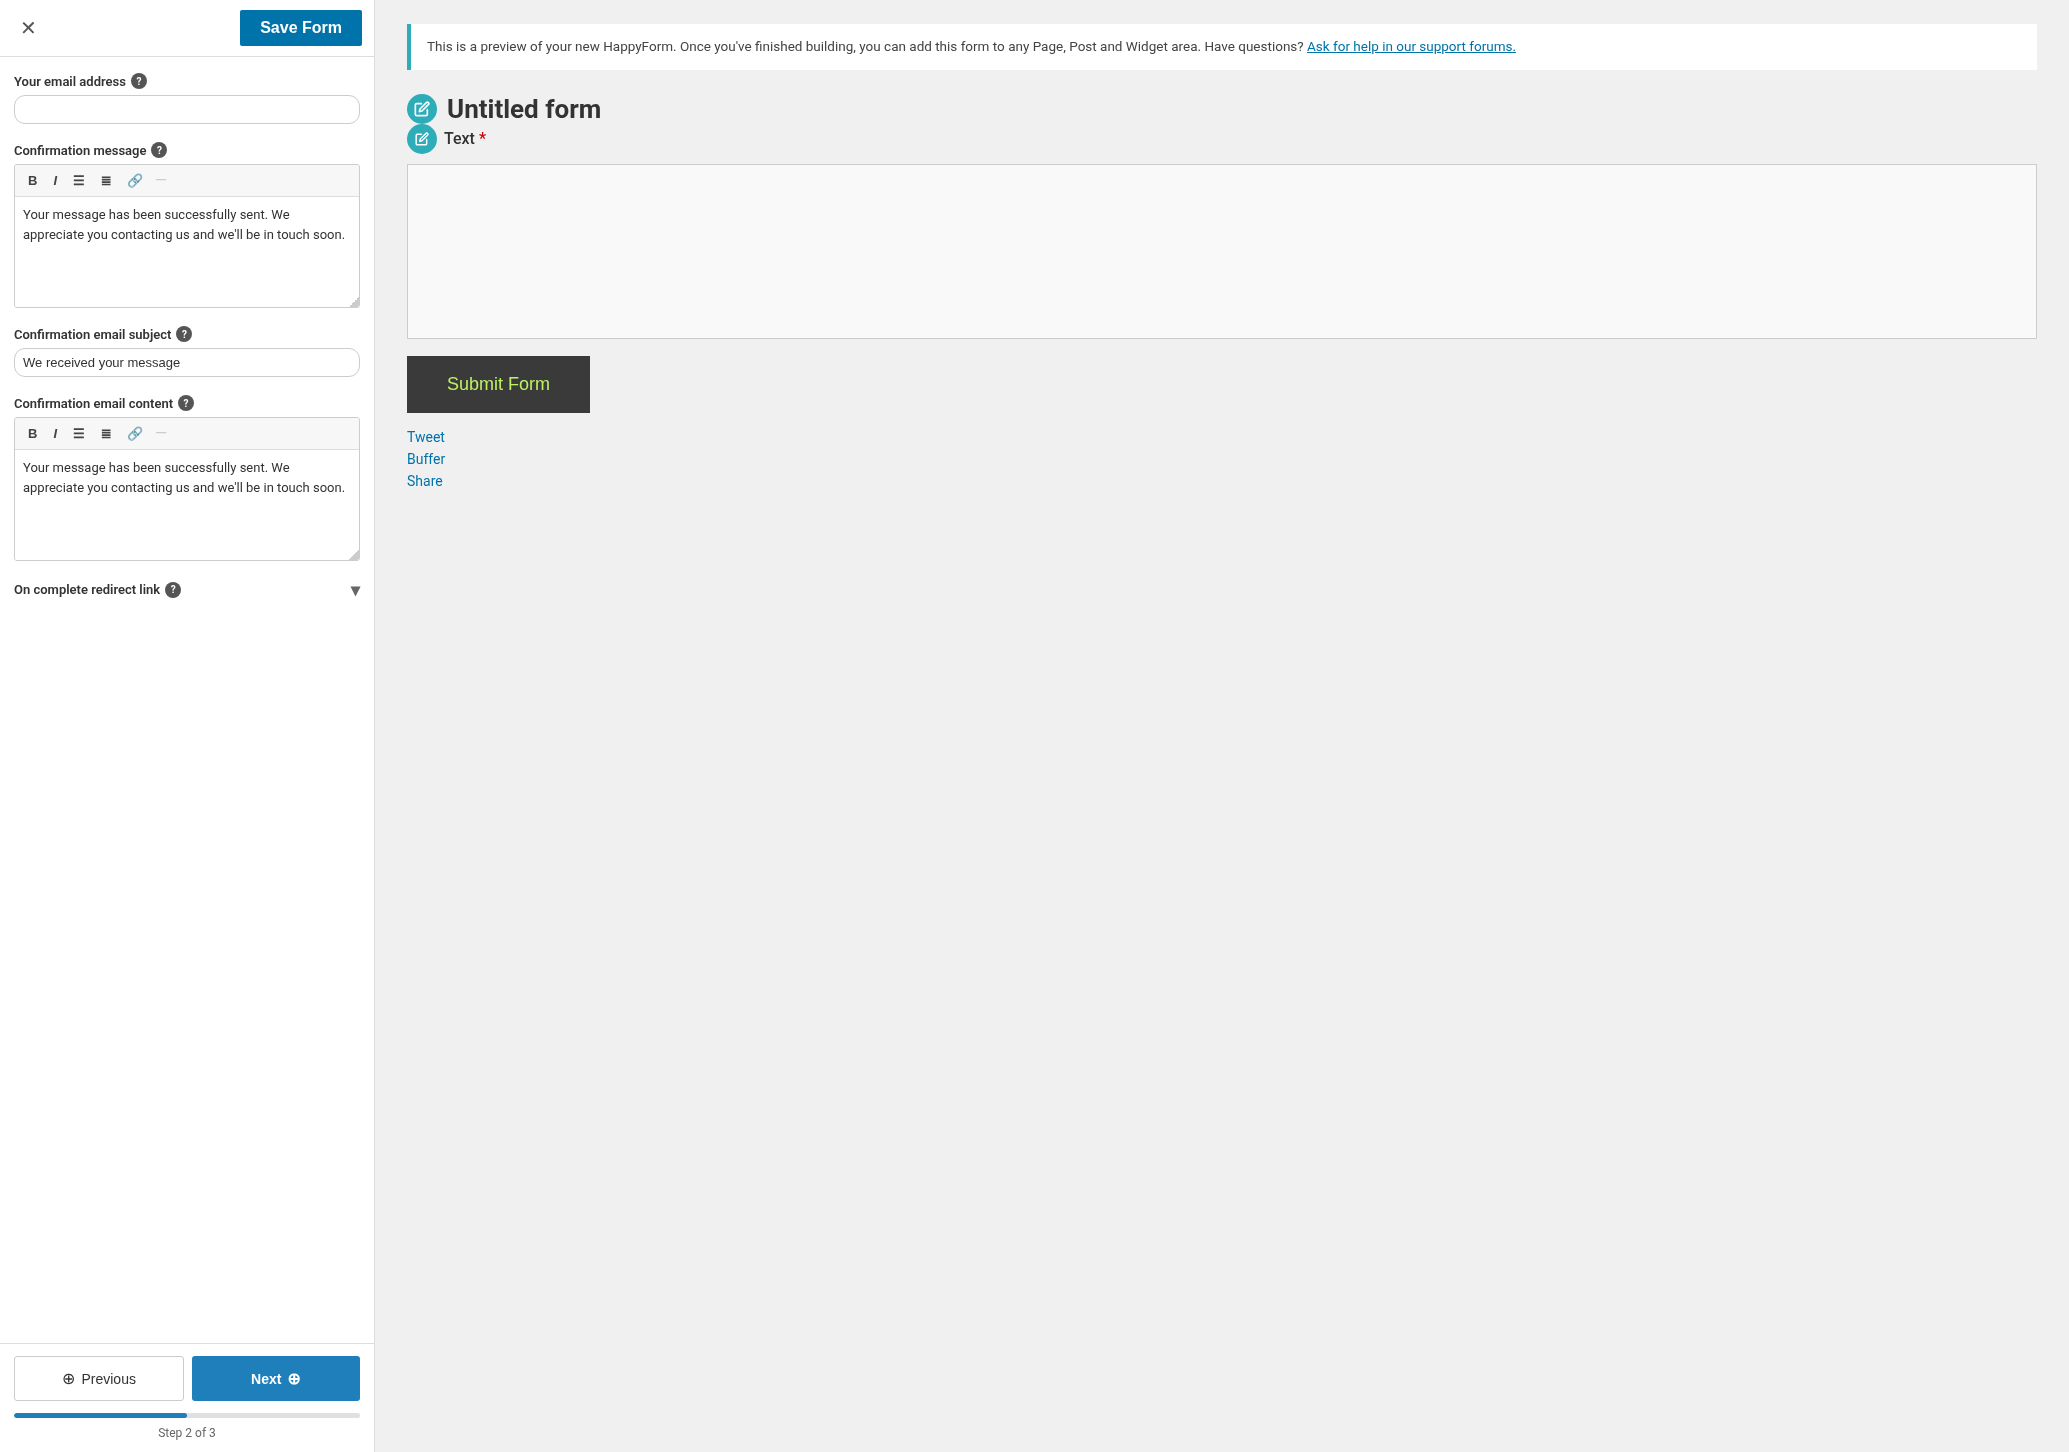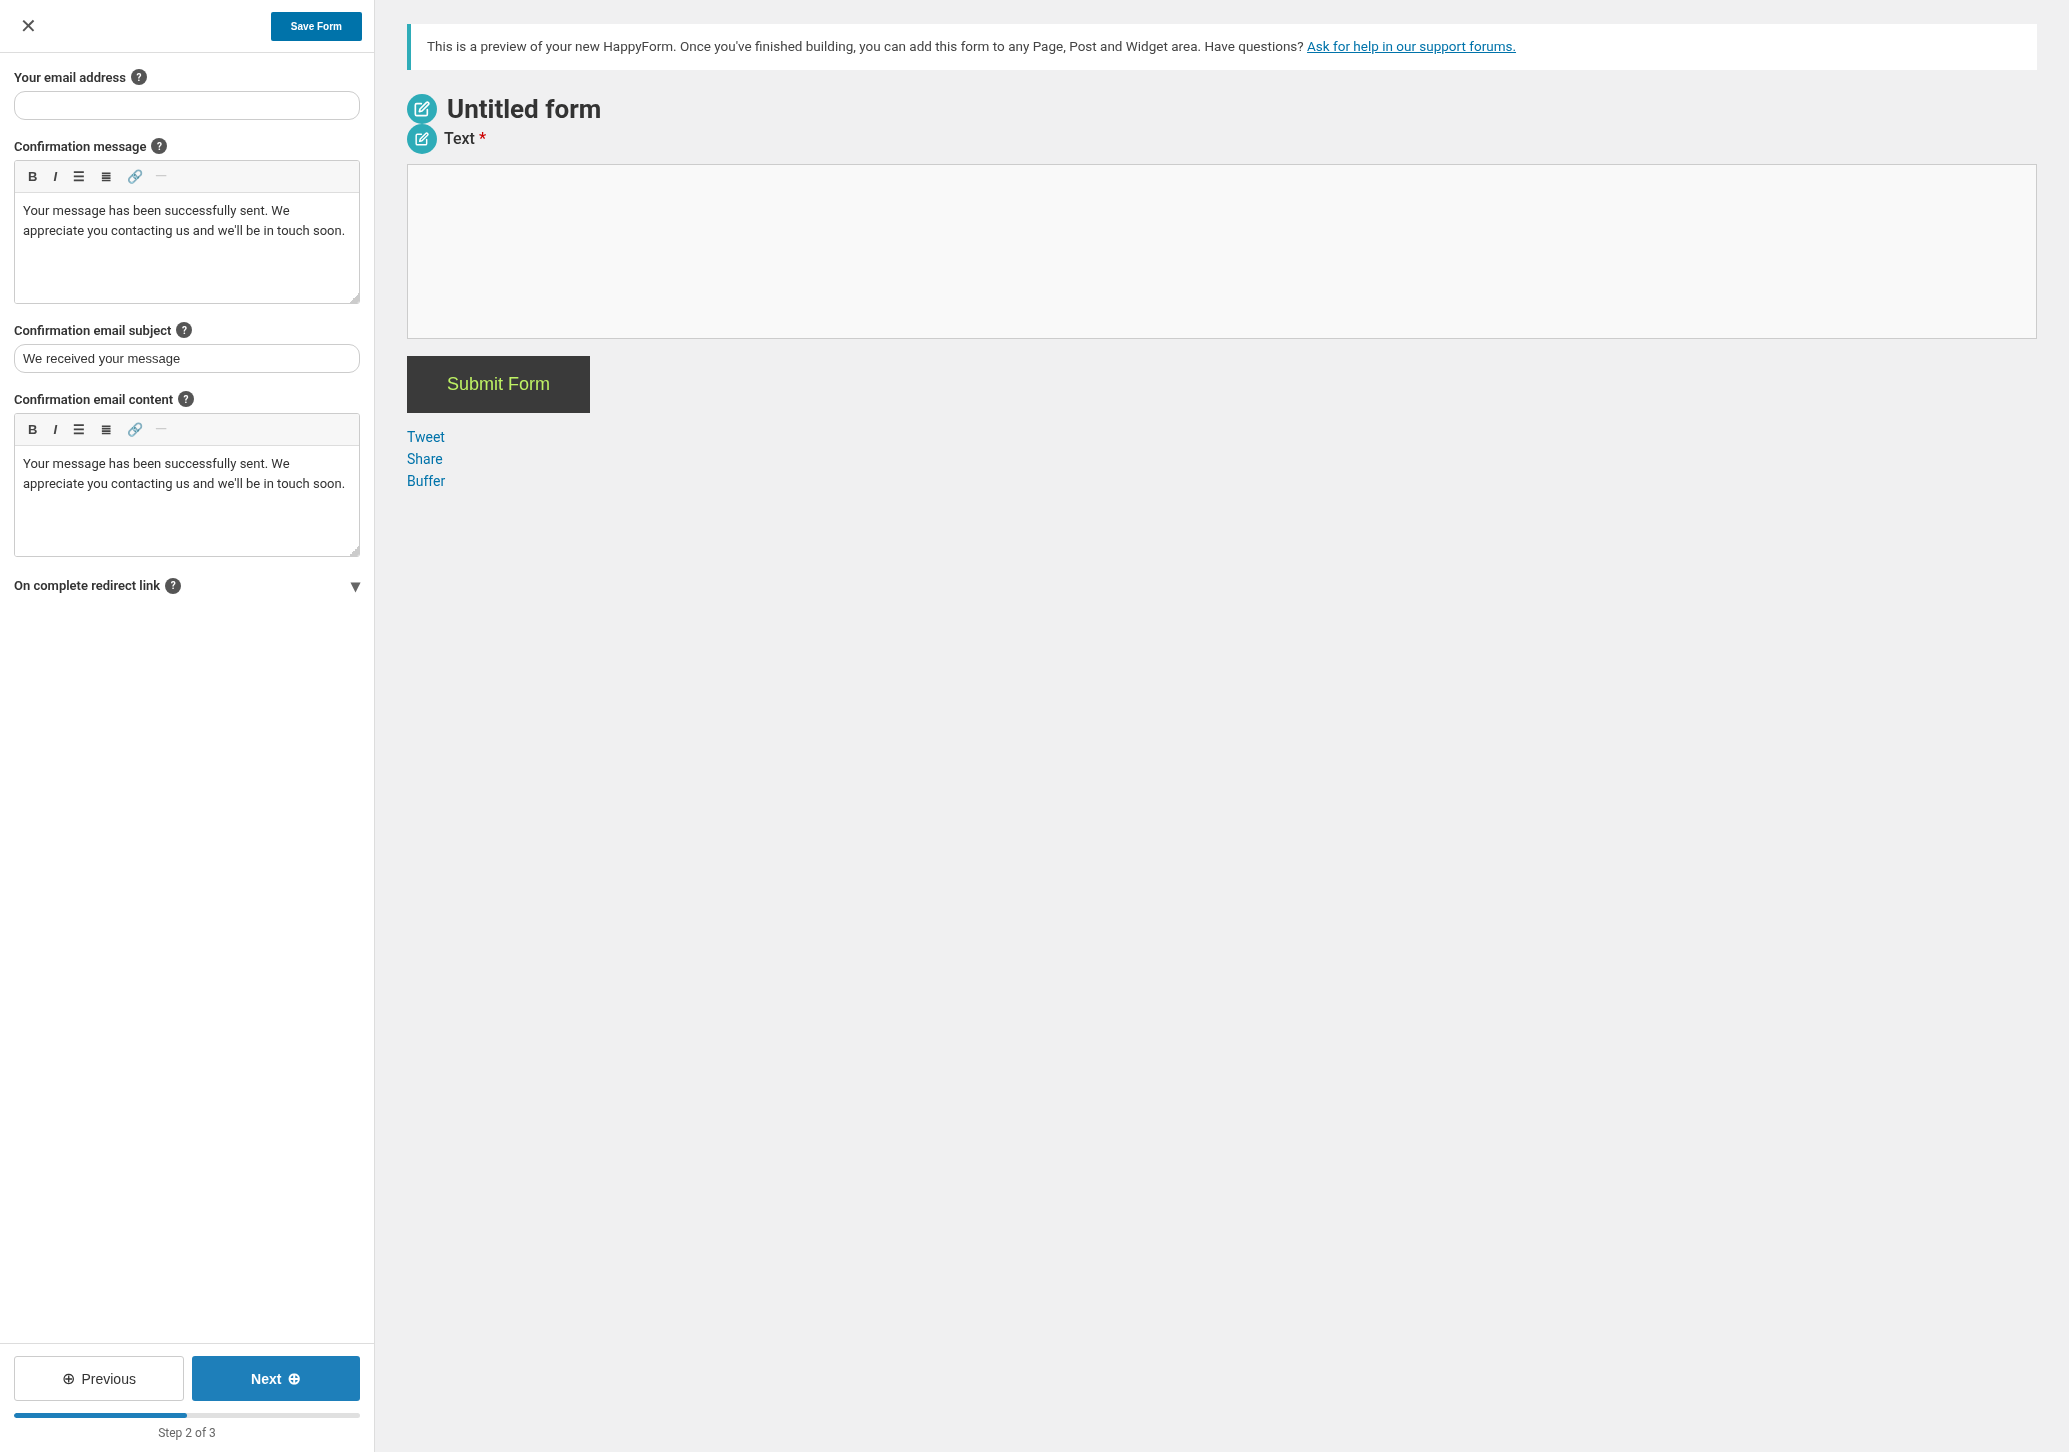--- a/index.html
+++ b/index.html
@@ -33,21 +33,21 @@
       font-size: 20px;
       color: #555;
       padding: 4px 8px;
     }
 
     #save-form-btn {
       background: #0073aa;
       color: #fff;
       border: none;
       padding: 9px 20px;
-      font-size: 10px;
+      font-size: 16px;
       font-weight: 600;
       cursor: pointer;
       border-radius: 2px;
     }
 
     #left-scroll {
       flex: 1;
       overflow-y: auto;
       padding: 16px 14px;
     }
@@ -444,17 +444,17 @@
   <textarea class="form-textarea" style=""></textarea>
 
   
   <div>
     <button class="submit-btn">Submit Form</button>
   </div>
 
   
   <div class="social-links">
     <a href="#">Tweet</a>
+    <a href="#">Buffer</a>
     <a href="#">Share</a>
-    <a href="#">Buffer</a>
   </div>
 
 </div>
 
 </body></html>

